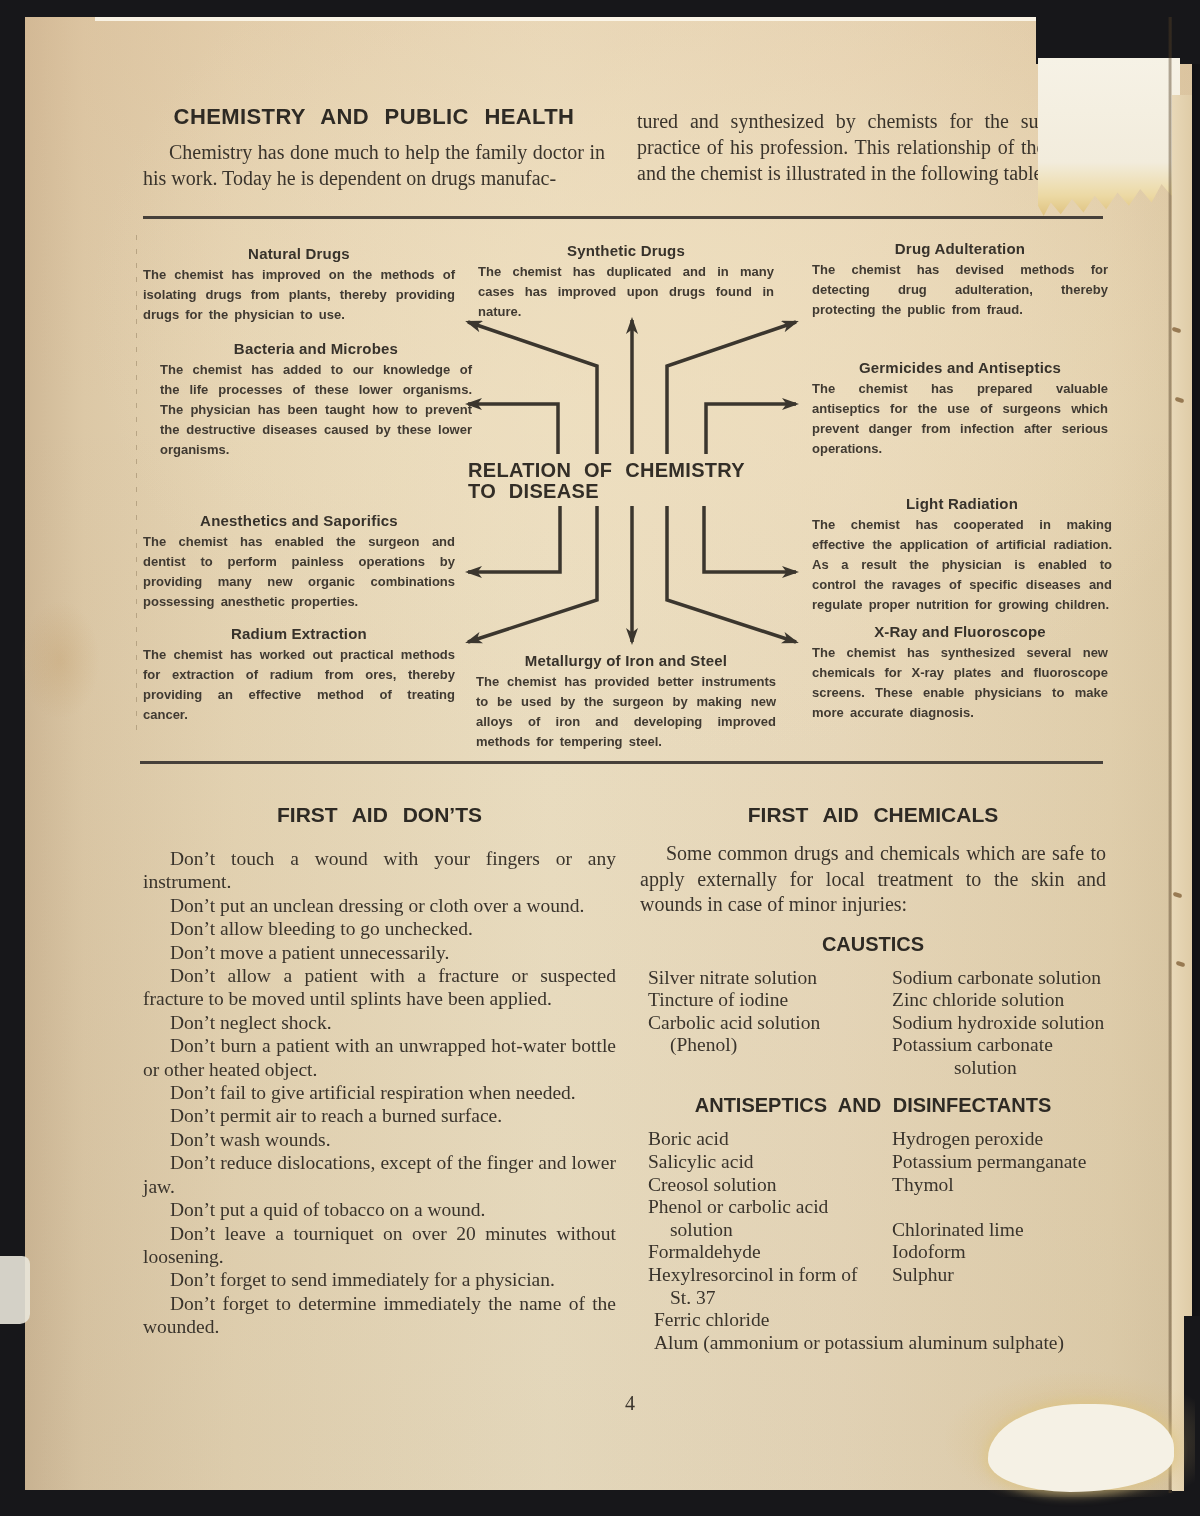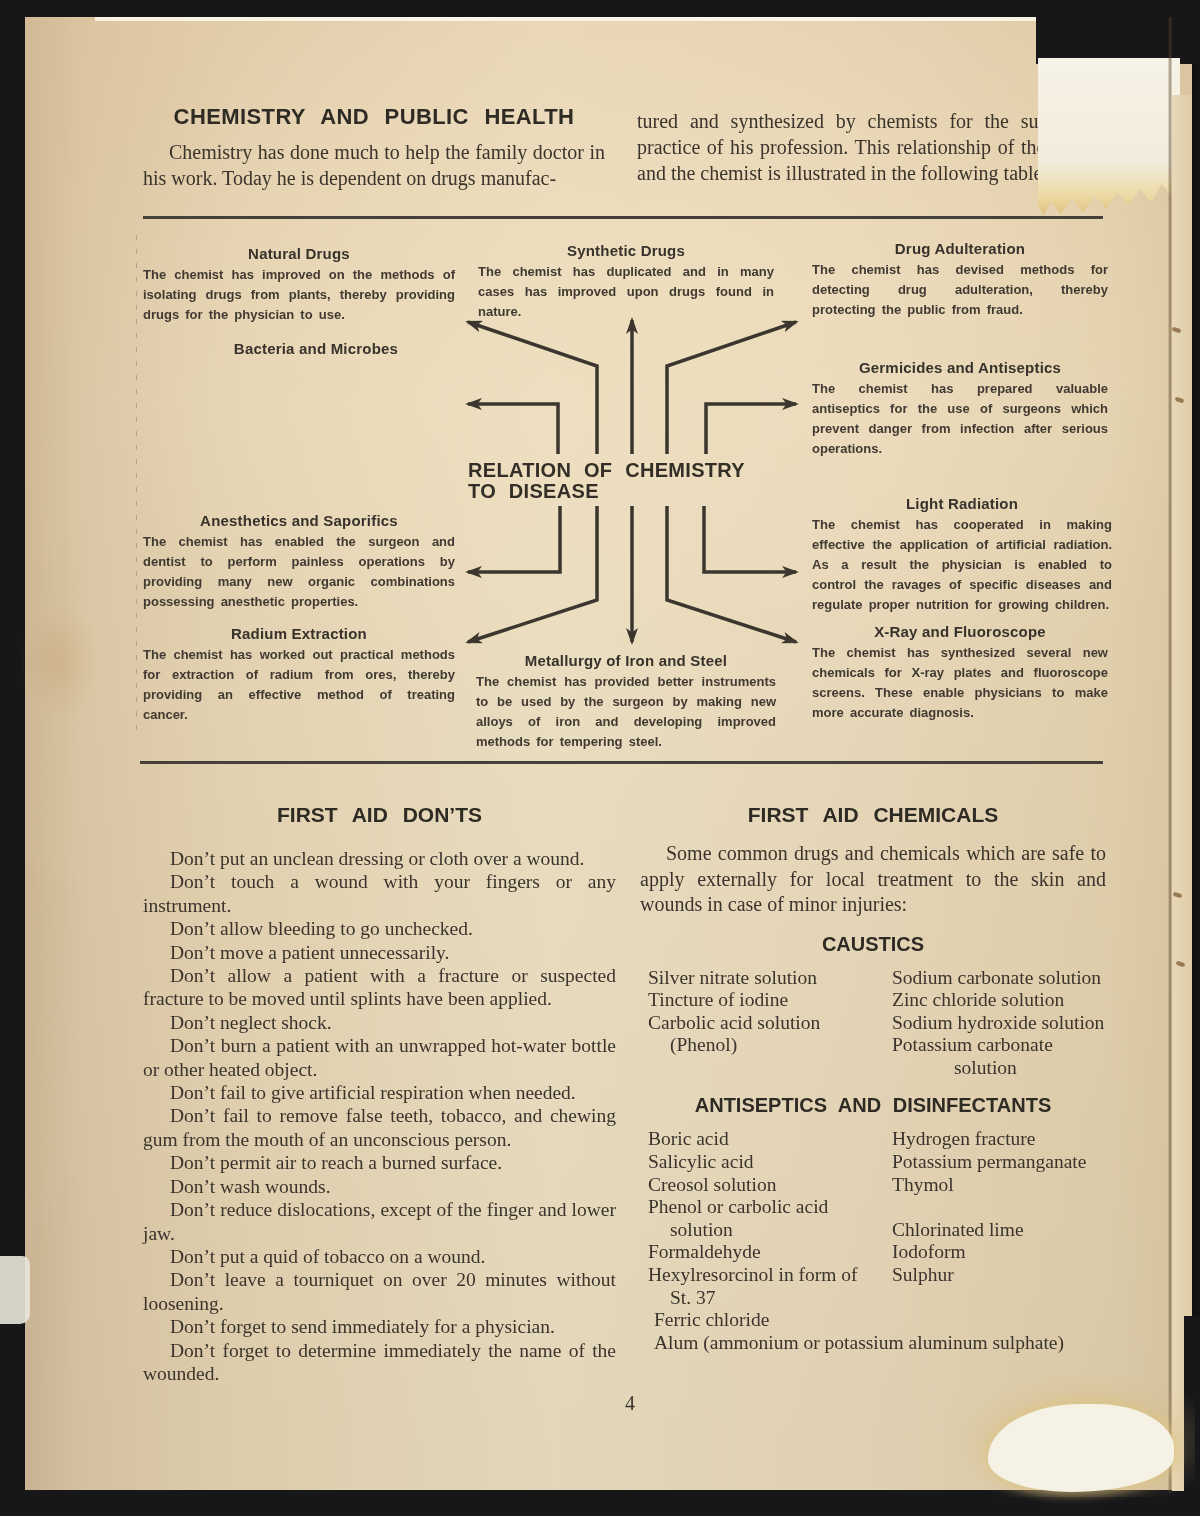--- a/index.html
+++ b/index.html
@@ -101,20 +101,21 @@
   </section>
   <div class="rule rule1"></div>
 
   <section>
     <div class="node n-natural">
       <h4>Natural Drugs</h4>
       <p>The chemist has improved on the methods of isolating drugs from plants, thereby providing drugs for the physician to use.</p>
     </div>
     <div class="node n-bacteria">
       <h4>Bacteria and Microbes</h4>
+      <p>The chemist has added to our knowledge of the life processes of these lower organisms. The physician has been taught how to prevent the destructive diseases caused by these lower organisms.</p>
     </div>
     <div class="node n-anesthetics">
       <h4>Anesthetics and Saporifics</h4>
       <p>The chemist has enabled the surgeon and dentist to perform painless operations by providing many new organic combinations possessing anesthetic properties.</p>
     </div>
     <div class="node n-radium">
       <h4>Radium Extraction</h4>
       <p>The chemist has worked out practical methods for extraction of radium from ores, thereby providing an effective method of treating cancer.</p>
     </div>
     <div class="node n-synthetic">
@@ -165,29 +166,28 @@
         <path d="M597 506 V600 L468 642" marker-end="url(#ah)"></path>
         <path d="M667 506 V600 L796 642" marker-end="url(#ah)"></path>
       </g>
     </svg>
   </section>
 
   <div class="rule rule2"></div>
 
   <section class="abs donts">
     <h2>FIRST AID DON’TS</h2>
+    <p>Don’t touch a wound with your fingers or any instrument.</p>
     <p>Don’t put an unclean dressing or cloth over a wound.</p>
-    <p>Don’t touch a wound with your fingers or any instrument.</p>
     <p>Don’t allow bleeding to go unchecked.</p>
     <p>Don’t move a patient unnecessarily.</p>
     <p>Don’t allow a patient with a fracture or suspected fracture to be moved until splints have been applied.</p>
     <p>Don’t neglect shock.</p>
     <p>Don’t burn a patient with an unwrapped hot-water bottle or other heated object.</p>
     <p>Don’t fail to give artificial respiration when needed.</p>
-    <p>Don’t fail to remove false teeth, tobacco, and chewing gum from the mouth of an unconscious person.</p>
     <p>Don’t permit air to reach a burned surface.</p>
     <p>Don’t wash wounds.</p>
     <p>Don’t reduce dislocations, except of the finger and lower jaw.</p>
     <p>Don’t put a quid of tobacco on a wound.</p>
     <p>Don’t leave a tourniquet on over 20 minutes without loosening.</p>
     <p>Don’t forget to send immediately for a physician.</p>
     <p>Don’t forget to determine immediately the name of the wounded.</p>
   </section>
 
   <section class="abs chems">
@@ -217,21 +217,21 @@
         <p class="chem-line">Boric acid</p>
         <p class="chem-line">Salicylic acid</p>
         <p class="chem-line">Creosol solution</p>
         <p class="chem-line">Phenol or carbolic acid</p>
         <p class="chem-line cont">solution</p>
         <p class="chem-line">Formaldehyde</p>
         <p class="chem-line">Hexylresorcinol in form of</p>
         <p class="chem-line cont">St. 37</p>
       </div>
       <div class="sub-right">
-        <p class="chem-line">Hydrogen fracture</p>
+        <p class="chem-line">Hydrogen peroxide</p>
         <p class="chem-line">Potassium permanganate</p>
         <p class="chem-line">Thymol</p>
         <p class="chem-line"></p>
         <p class="chem-line">Chlorinated lime</p>
         <p class="chem-line">Iodoform</p>
         <p class="chem-line">Sulphur</p>
       </div>
     </div>
 
     <div class="styptics-list">

